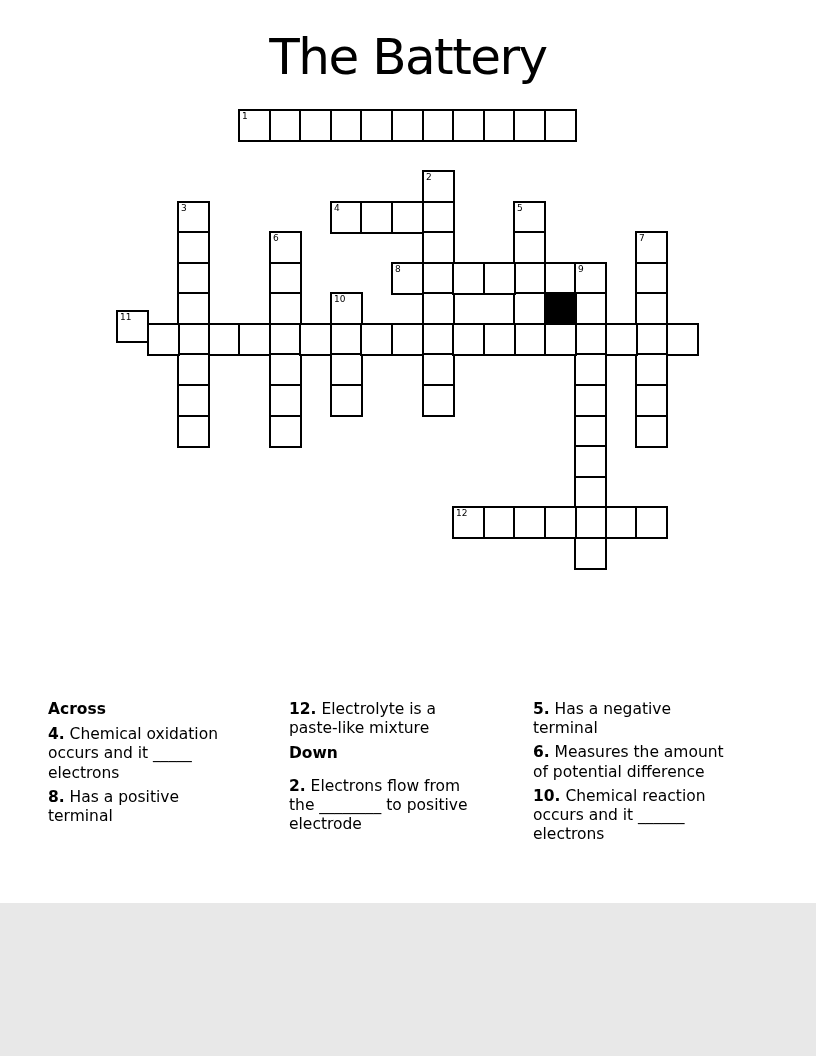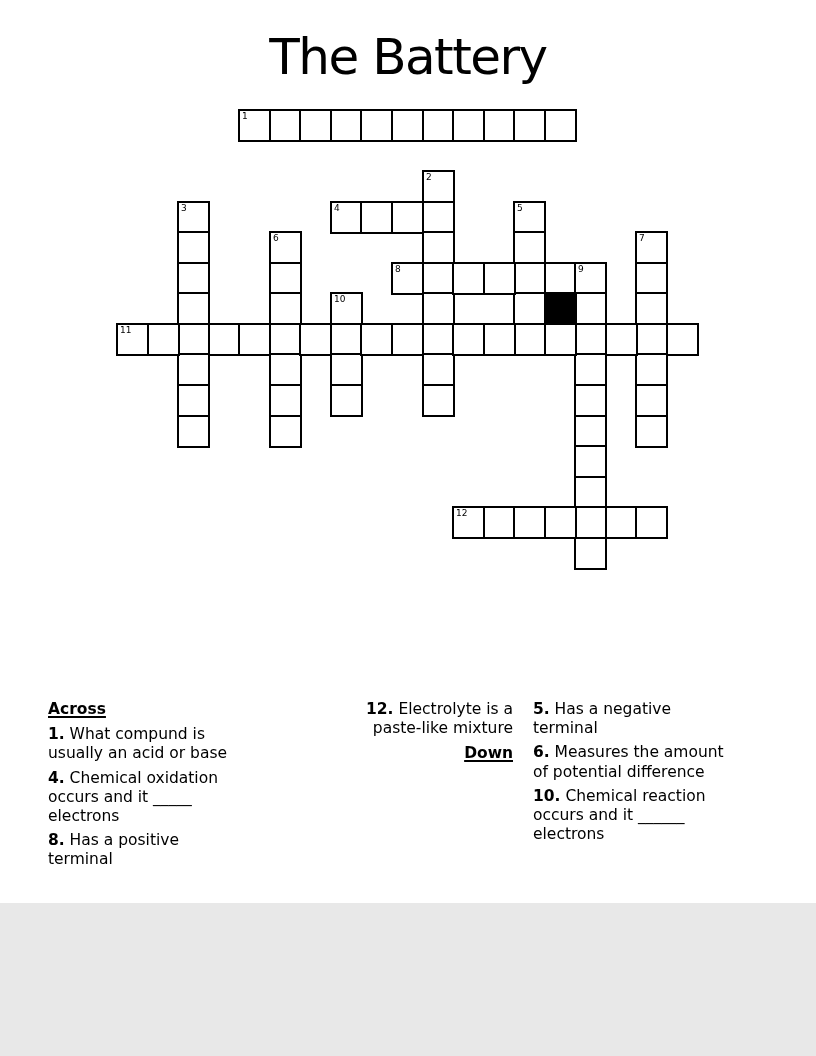--- a/index.html
+++ b/index.html
@@ -50,27 +50,26 @@
   .clues {
     position: absolute;
     top: 700px;
     left: 0;
     width: 100%;
     font-size: 15.5px;
     line-height: 19.2px;
   }
   .clue-col { position: absolute; top: 0; }
   .clue-col-0 { left: 48px;  width: 224px; }
-  .clue-col-1 { left: 289px; width: 224px; text-align: right; }
+  .clue-col-1 { left: 289px; width: 224px; }
   .clue-col-2 { left: 533px; width: 236px; }
   .clue { margin: 0 0 5px 0; white-space: pre-line; }
   .clue b { font-weight: 700; white-space: normal; }
   .clue-header {
     font-weight: 700;
-    text-decoration: underline;
     text-decoration-thickness: 2px;
     text-underline-offset: 2px;
     margin: 0 0 6px 0;
   }
   .clue-header.mid { margin: 6px 0 13px 0; }
 </style>
 </head>
 <body>
 
 <div class="page">
@@ -156,21 +155,21 @@
       <div class="cell" style="left: 457px; top: 335px;"></div>
       <div class="cell" style="left: 457px; top: 366px;"></div>
       <div class="cell" style="left: 457px; top: 396px;"></div>
       <div class="cell" style="left: 457px; top: 427px;"></div>
       <div class="cell" style="left: 213px; top: 182px;">
         <span class="cellnum">10</span>
       </div>
       <div class="cell" style="left: 213px; top: 213px;"></div>
       <div class="cell" style="left: 213px; top: 243px;"></div>
       <div class="cell" style="left: 213px; top: 274px;"></div>
-      <div class="cell" style="left: -1px; top: 213px;">
+      <div class="cell" style="left: -1px; top: 200px;">
         <span class="cellnum">11</span>
       </div>
       <div class="cell" style="left: 30px; top: 213px;"></div>
       <div class="cell" style="left: 91px; top: 213px;"></div>
       <div class="cell" style="left: 121px; top: 213px;"></div>
       <div class="cell" style="left: 182px; top: 213px;"></div>
       <div class="cell" style="left: 243px; top: 213px;"></div>
       <div class="cell" style="left: 274px; top: 213px;"></div>
       <div class="cell" style="left: 335px; top: 213px;"></div>
       <div class="cell" style="left: 366px; top: 213px;"></div>
@@ -183,32 +182,33 @@
       <div class="cell" style="left: 366px; top: 396px;"></div>
       <div class="cell" style="left: 396px; top: 396px;"></div>
       <div class="cell" style="left: 427px; top: 396px;"></div>
       <div class="cell" style="left: 488px; top: 396px;"></div>
       <div class="cell" style="left: 518px; top: 396px;"></div>
       <div class="cell black" style="left: 427px; top: 182px;"></div>
     </div>
   <div class="clues">
     <div class="clue-col clue-col-0">
         <div class="clue-header">Across</div>
-        <div class="clue"><b>1.</b> What compund is
-usually an acid or base</div>
         <div class="clue"><b>4.</b> Chemical oxidation
 occurs and it _____
 electrons</div>
         <div class="clue"><b>8.</b> Has a positive
 terminal</div>
       </div>
     <div class="clue-col clue-col-1">
         <div class="clue"><b>12.</b> Electrolyte is a
 paste-like mixture</div>
         <div class="clue-header mid">Down</div>
+        <div class="clue"><b>2.</b> Electrons flow from
+the ________ to positive
+electrode</div>
       </div>
     <div class="clue-col clue-col-2">
         <div class="clue"><b>5.</b> Has a negative
 terminal</div>
         <div class="clue"><b>6.</b> Measures the amount
 of potential difference</div>
         <div class="clue"><b>10.</b> Chemical reaction
 occurs and it ______
 electrons</div>
       </div>

